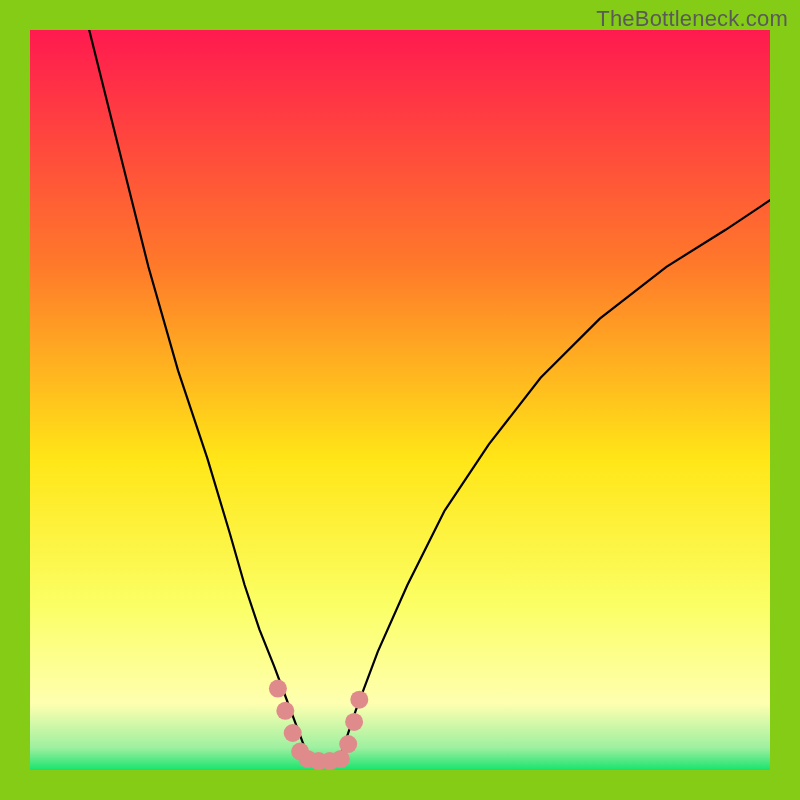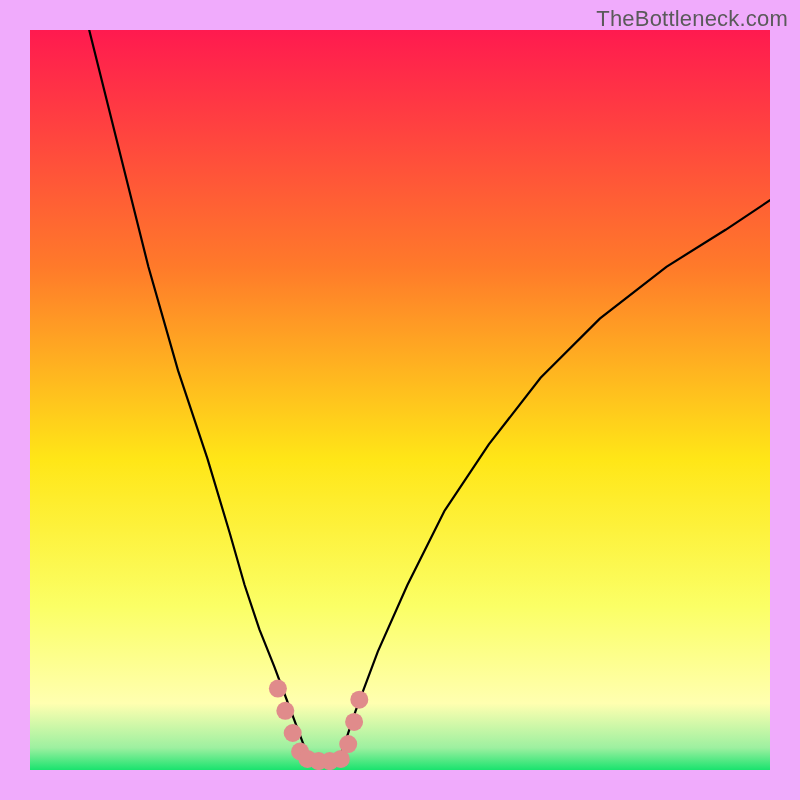--- a/index.html
+++ b/index.html
@@ -7,21 +7,21 @@
     padding: 0;
     width: 800px;
     height: 800px;
     background: #000;
     font-family: Arial, Helvetica, sans-serif;
     overflow: hidden;
   }
   .outer {
     width: 800px;
     height: 800px;
-    background: #f0abfc;
+    background: #84cc16;
     position: relative;
   }
   .watermark {
     position: absolute;
     top: 6px;
     right: 12px;
     color: #5a5a5a;
     font-size: 22px;
     font-weight: 500;
     letter-spacing: 0.2px;

